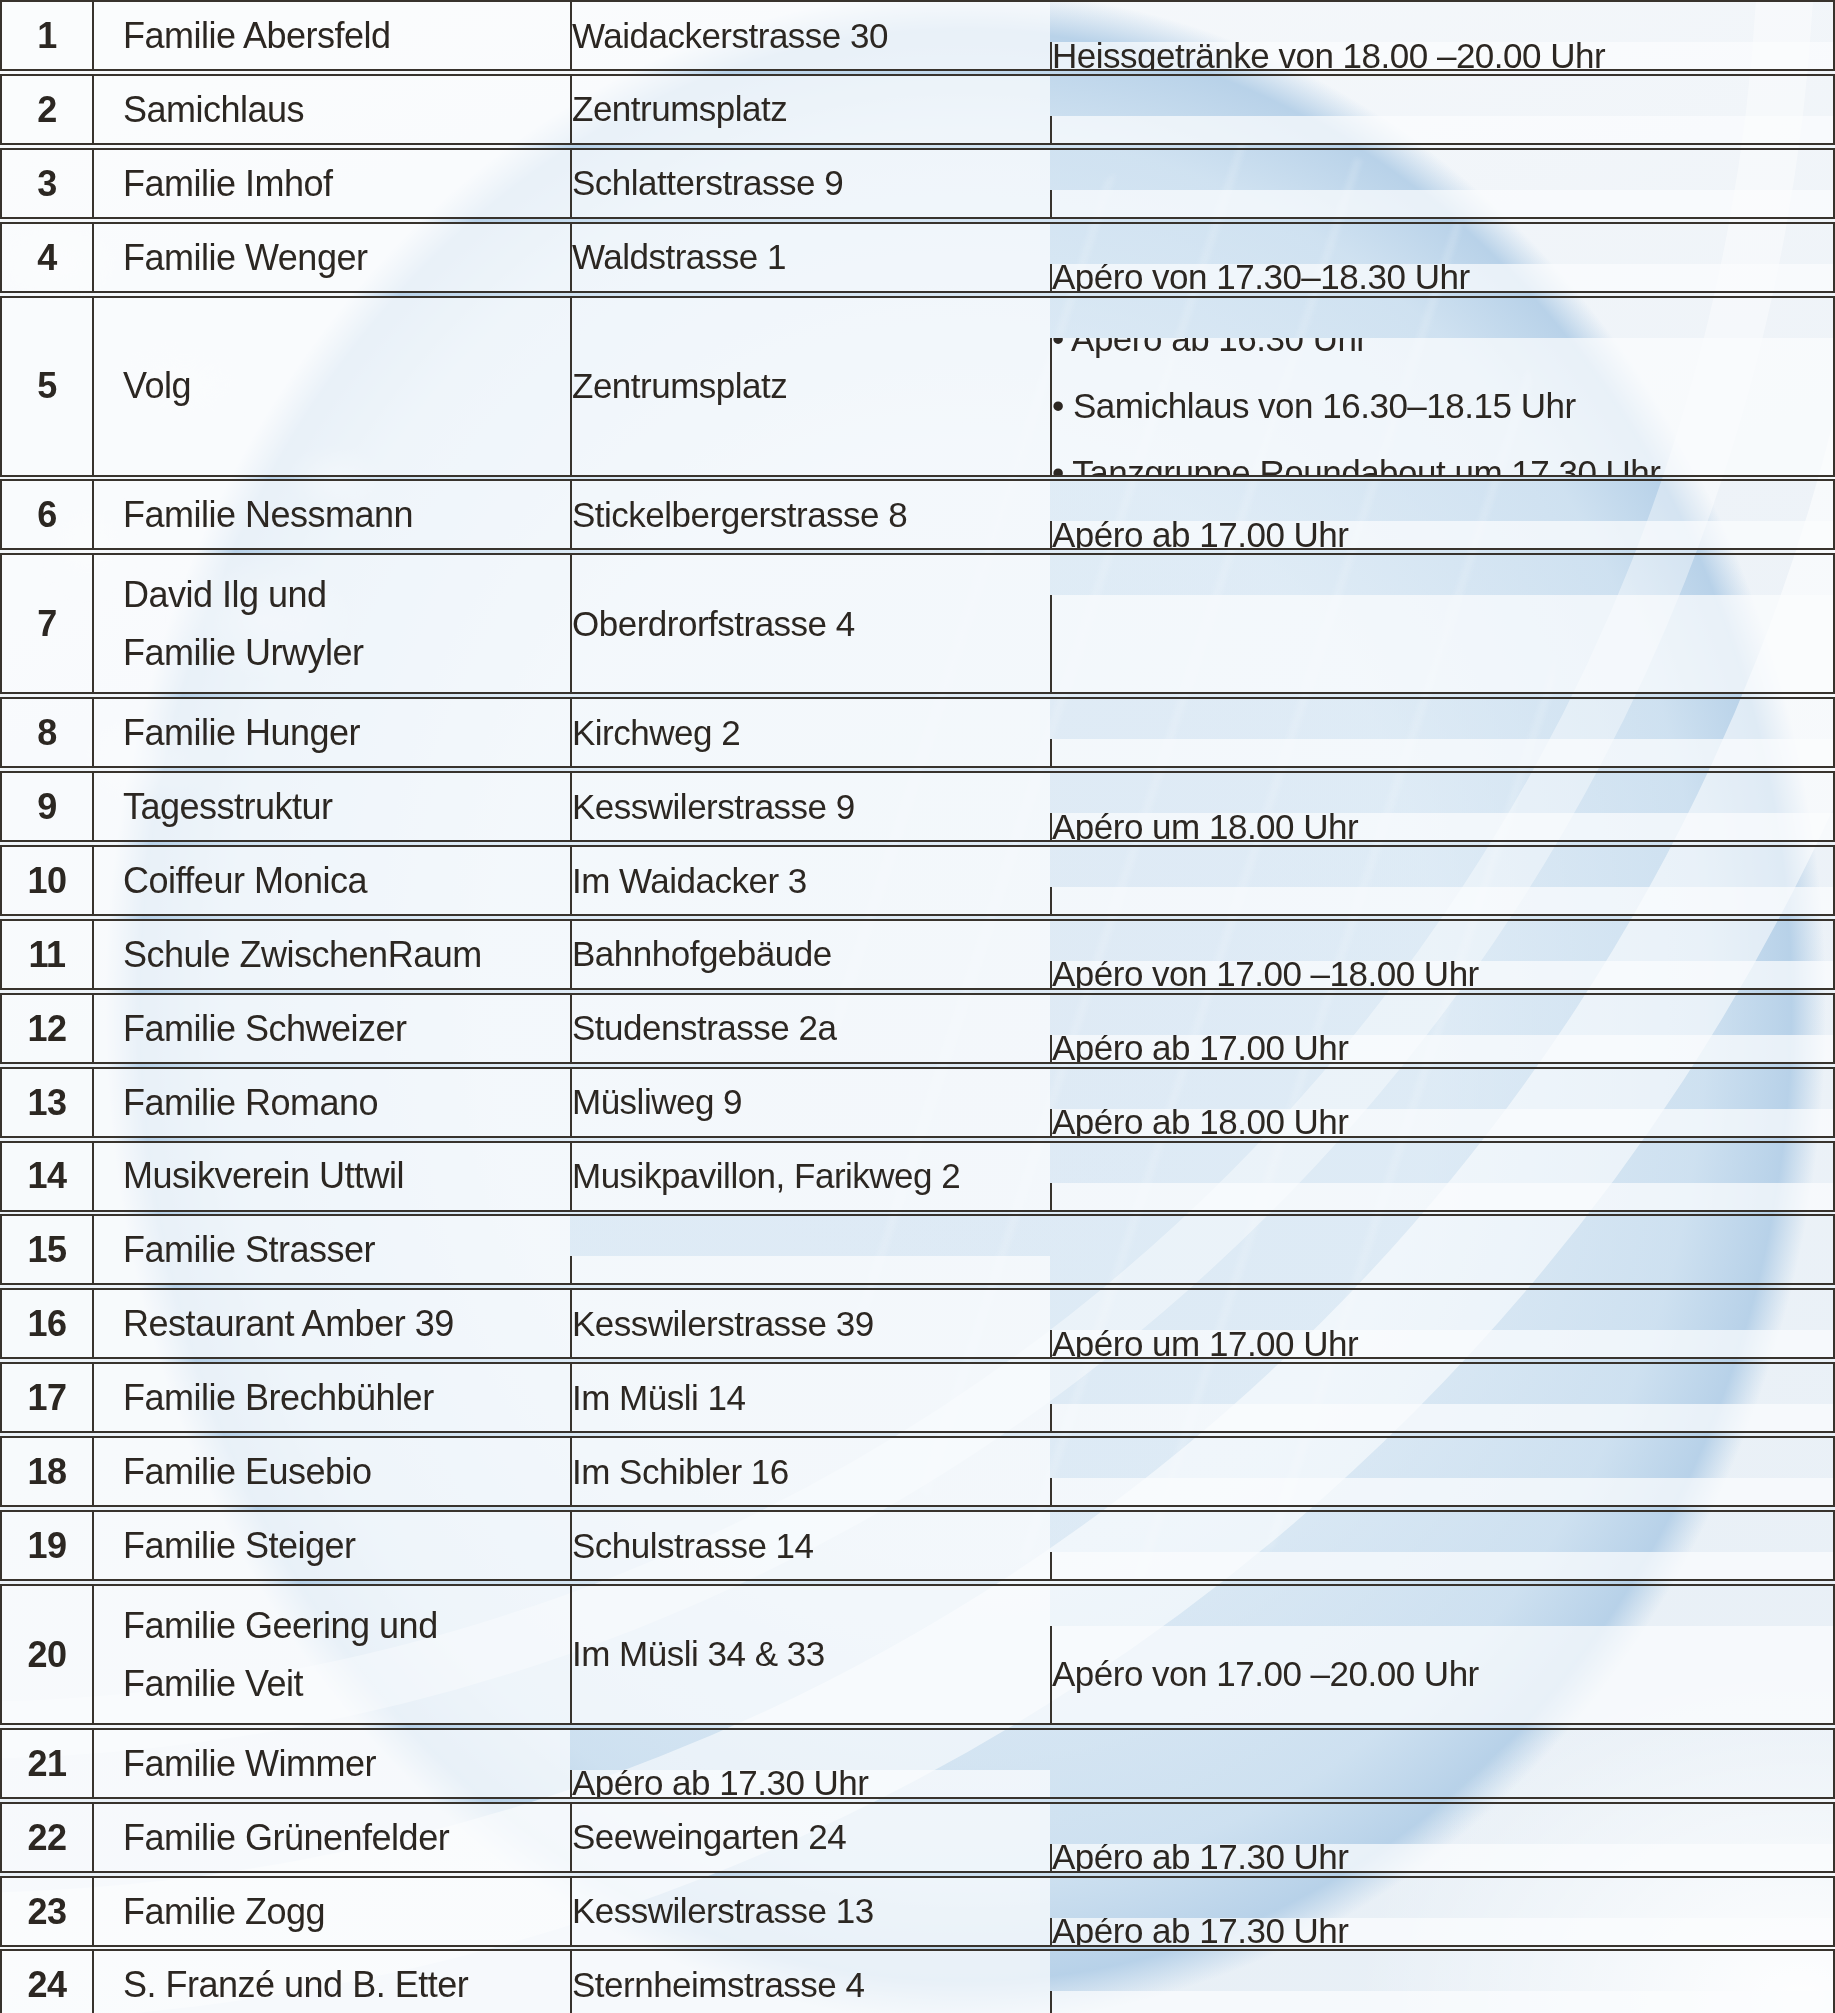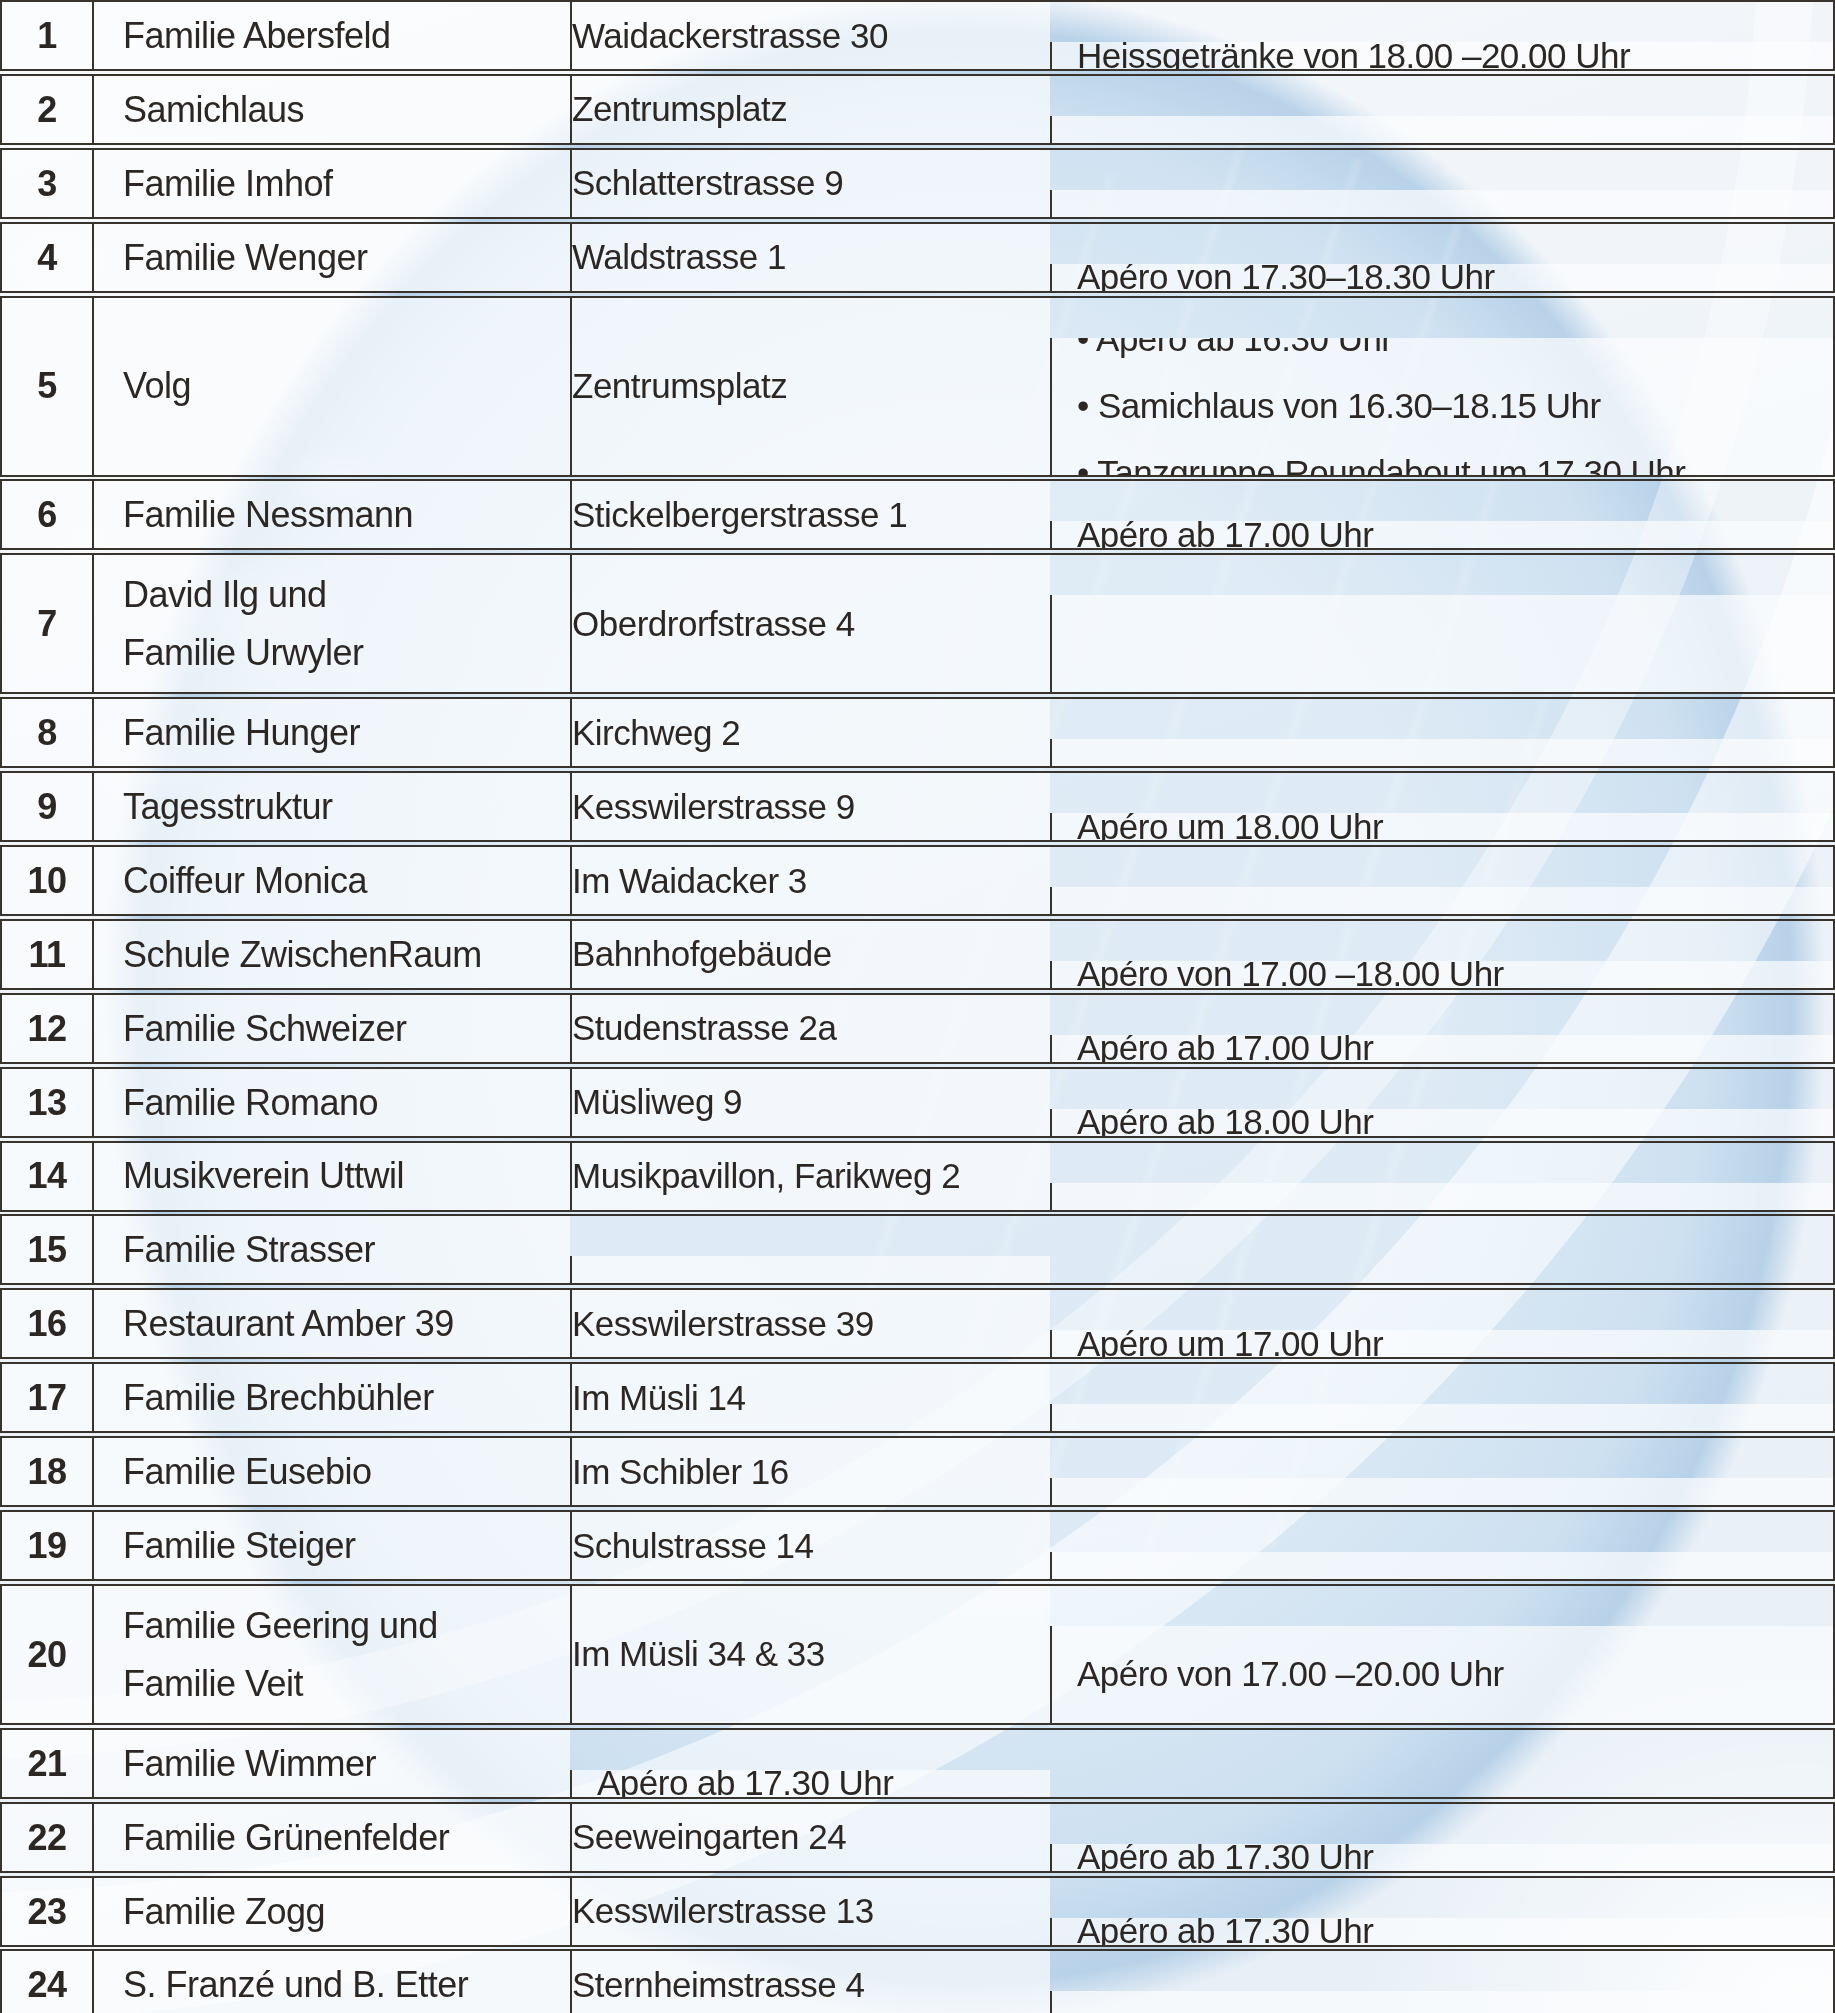--- a/index.html
+++ b/index.html
@@ -76,21 +76,21 @@
     display:flex;align-items:center;
     background:var(--cellbg);
     font-size:35px;line-height:1.2;letter-spacing:-0.5px;
     overflow:hidden;
   }
   .cell + .cell{border-left:2.9px solid var(--border);}
   .num{justify-content:center;font-weight:700;font-size:36px;}
   .name{font-weight:400;font-size:36px;padding-left:29px;flex-direction:column;align-items:flex-start;justify-content:center;gap:15.3px;}
   .name .name-line{display:block;}
   .addr{}
-  .time{padding-left:25px;flex-direction:column;align-items:flex-start;justify-content:center;gap:25px;margin-top:40px;}
+  .time{flex-direction:column;align-items:flex-start;justify-content:center;gap:25px;margin-top:40px;}
   .bullet-line::before{content:"• ";}
 </style>
 </head>
 <body>
 
 <div class="page">
   <div class="bg-layer bg-ball"></div>
   <div class="bg-layer bg-frost"></div>
   <div class="bg-layer bg-branch"></div>
   <div class="bg-layer bg-arc-outer"></div>
@@ -128,21 +128,21 @@
         <div class="cell addr">Zentrumsplatz</div>
         <div class="cell time">
           <div class="bullet-line">Apéro ab 16.30 Uhr</div>
           <div class="bullet-line">Samichlaus von 16.30–18.15 Uhr</div>
           <div class="bullet-line">Tanzgruppe Roundabout um 17.30 Uhr</div>
         </div>
       </div>
       <div class="row">
         <div class="cell num">6</div>
         <div class="cell name">Familie Nessmann</div>
-        <div class="cell addr">Stickelbergerstrasse 1</div>
+        <div class="cell addr">Stickelbergerstrasse 8</div>
         <div class="cell time">Apéro ab 17.00 Uhr</div>
       </div>
       <div class="row h2">
         <div class="cell num">7</div>
         <div class="cell name">
           <div class="name-line">David Ilg und</div>
           <div class="name-line">Familie Urwyler</div>
         </div>
         <div class="cell addr">Oberdrorfstrasse 4</div>
         <div class="cell time"></div>

